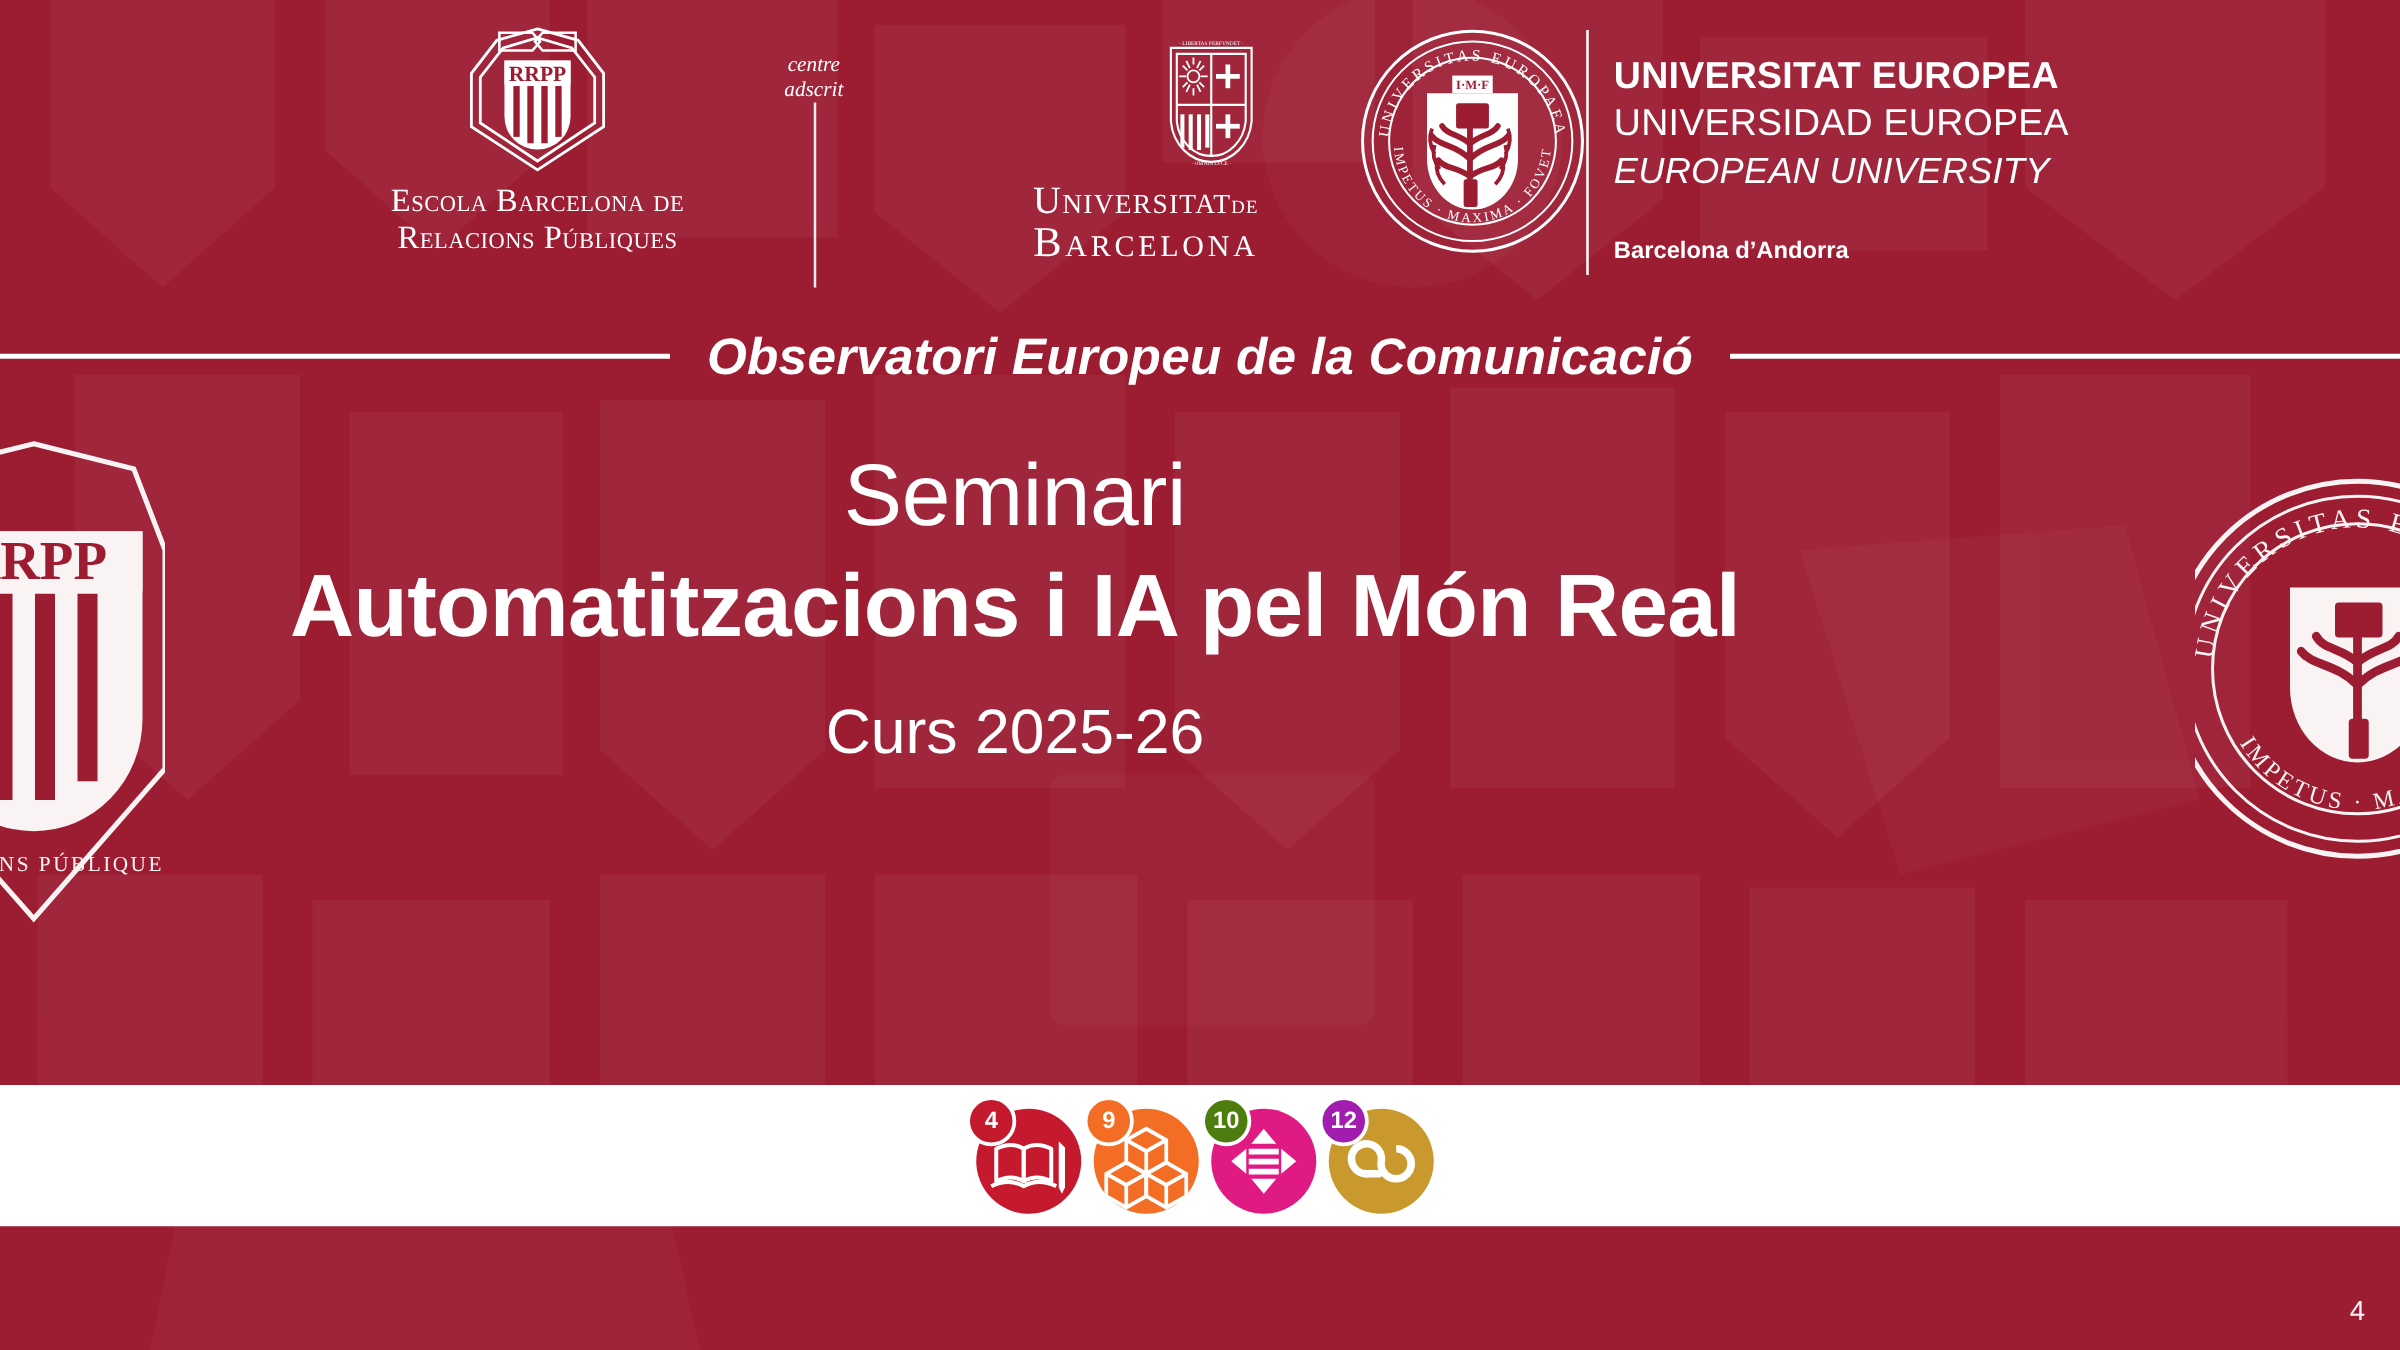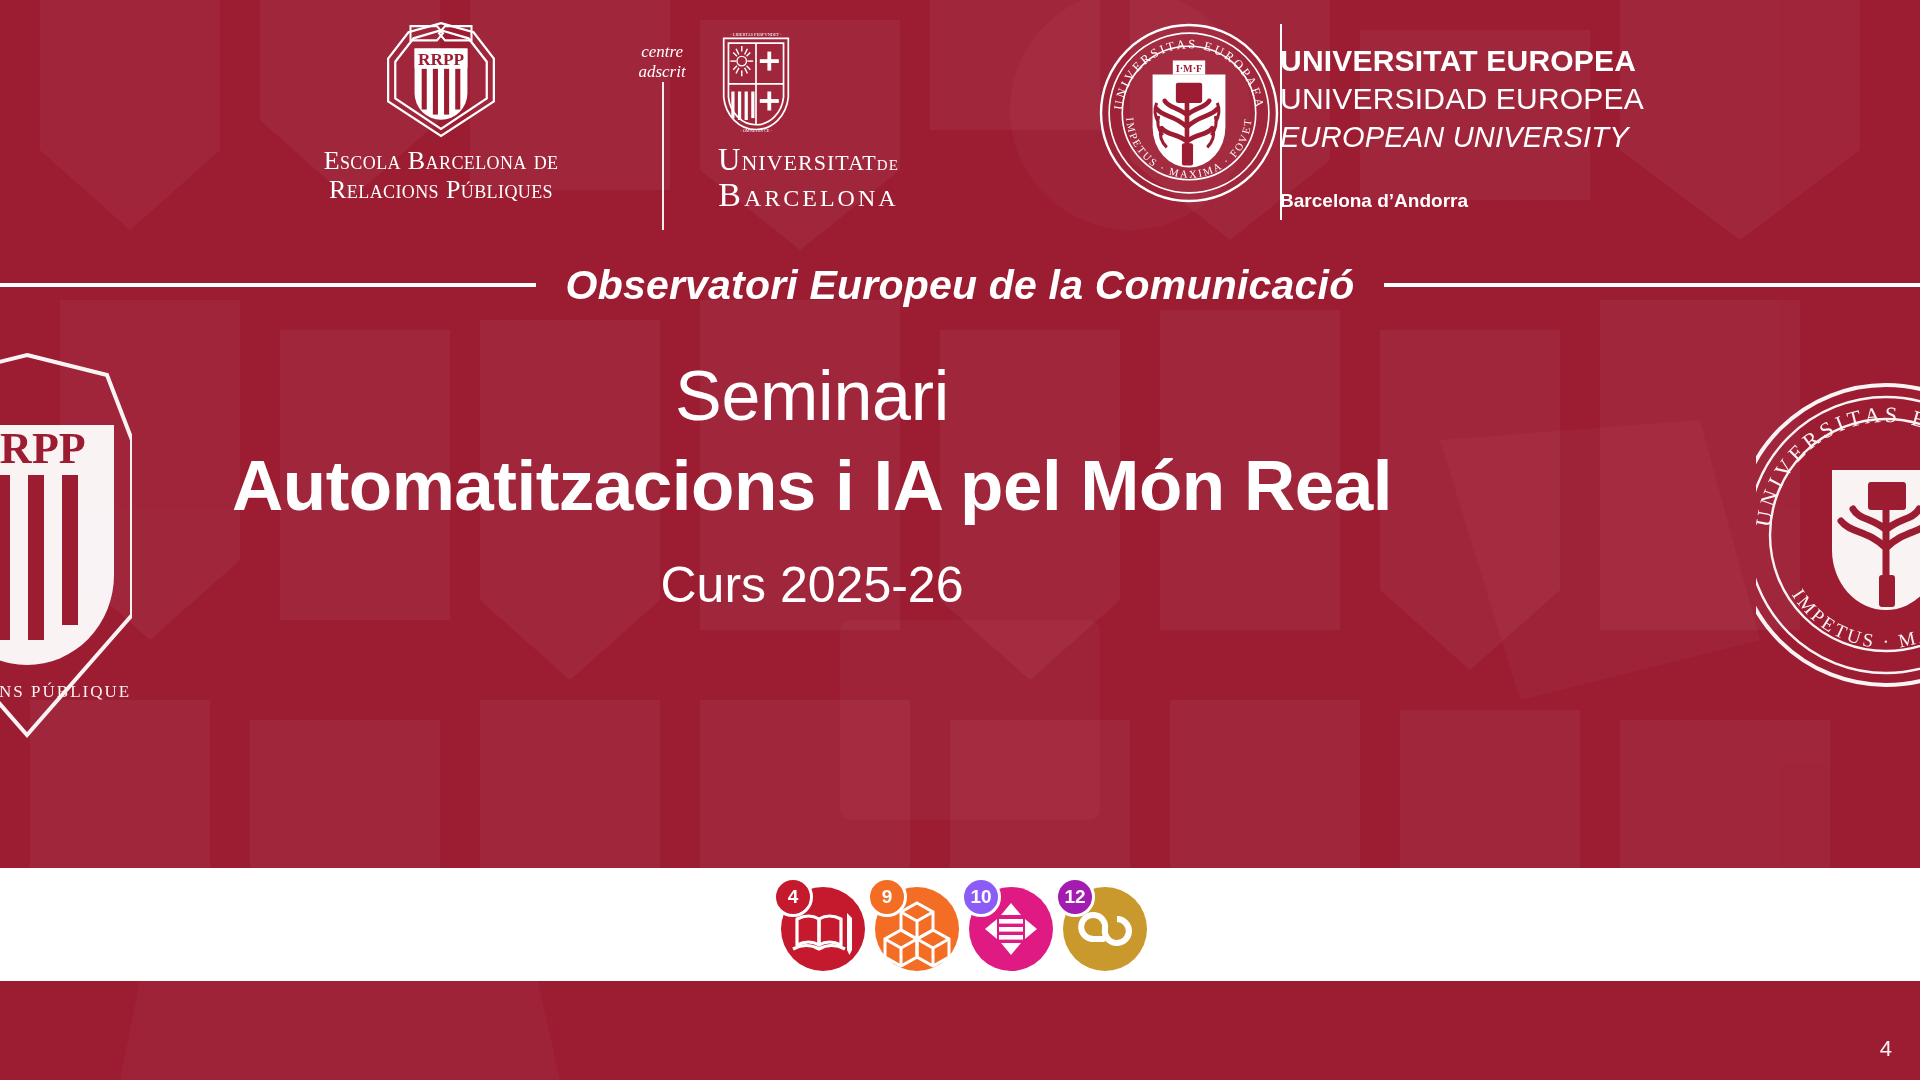--- a/index.html
+++ b/index.html
@@ -35,34 +35,34 @@
     width:112px; display:flex; flex-direction:column; align-items:center;
     padding-top:24px; position:relative;
   }
   .centre-adscrit {
     color:#fff; font-family:"Liberation Serif", serif;
     font-style:italic; font-size:17px; line-height:1.18; text-align:center;
   }
   .v-divider { width:2px; background:#fff; opacity:.92; }
   .vdiv-ub { position:absolute; left:56px; top:64px; height:148px; }
 
-  .ub-block { width:300px; display:flex; flex-direction:column; align-items:flex-start; padding-top:12px;}
+  .ub-block { width:300px; display:flex; flex-direction:column; align-items:flex-end; padding-top:12px;}
   .ub-shield { width:76px; height:104px; }
   .ub-name {
     margin-top:10px; text-align:center; color:#fff;
     font-family:"Liberation Serif", serif; line-height:1.05;
     font-variant:small-caps; letter-spacing:1px;
   }
   .ub-line1 { font-size:31px; }
   .ub-line1 .de { font-size:22px; }
   .ub-line2 { font-size:34px; letter-spacing:3px; }
 
   .ue-block { display:flex; align-items:flex-start; padding-left:80px; padding-top:4px; }
   .ue-seal { width:182px; height:182px; }
-  .ue-text { padding-top:20px; position:relative; }
+  .ue-text { padding-left:22px; padding-top:20px; position:relative; }
   .ue-text:before{
     content:""; position:absolute; left:0; top:2px; width:2px; height:196px; background:#fff;
   }
   .ue-l1 { color:#fff; font-size:30px; font-weight:bold; letter-spacing:.2px; line-height:1.28; }
   .ue-l2 { color:#fff; font-size:30px; font-weight:normal; letter-spacing:.2px; line-height:1.28; }
   .ue-l3 { color:#fff; font-size:29px; font-style:italic; letter-spacing:.2px; line-height:1.28; }
   .ue-l4 { color:#fff; font-size:19px; font-weight:bold; margin-top:34px; }
 
   
   .obs-row {
@@ -368,21 +368,21 @@
         <g fill="#fff">
           <rect x="30" y="32" width="24" height="4.6"></rect>
           <rect x="30" y="40" width="24" height="4.6"></rect>
           <rect x="30" y="48" width="24" height="4.6"></rect>
           <polygon points="42,16 52,28 32,28"></polygon>
           <polygon points="42,68 52,56 32,56"></polygon>
           <polygon points="16,42 28,32 28,52"></polygon>
           <polygon points="68,42 56,32 56,52"></polygon>
         </g>
       </svg>
-      <div class="sdg-badge" style="background:#8b5cf6">
+      <div class="sdg-badge" style="background:#4d7c0f">
         <span>10</span>
       </div>
     </div>
 
     <div class="sdg">
       <div class="sdg-circle" style="background:#c9992e"></div>
       <svg class="sdg-glyph" viewBox="0 0 84 84">
         <g fill="none" stroke="#fff" stroke-width="6" stroke-linecap="round">
           <path d="M30 52 a12 12 0 1 1 12 -10 a12 12 0 1 0 12 -10 a12 12 0 1 1 0 24 a12 12 0 0 1 -12 -10"></path>
           <path d="M30 52 h10"></path>

